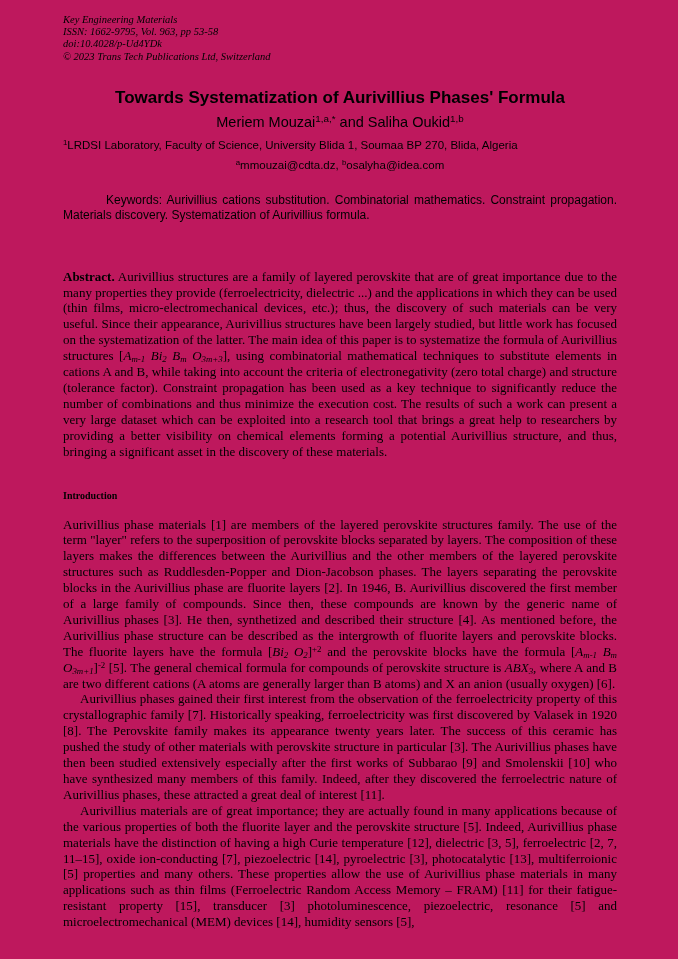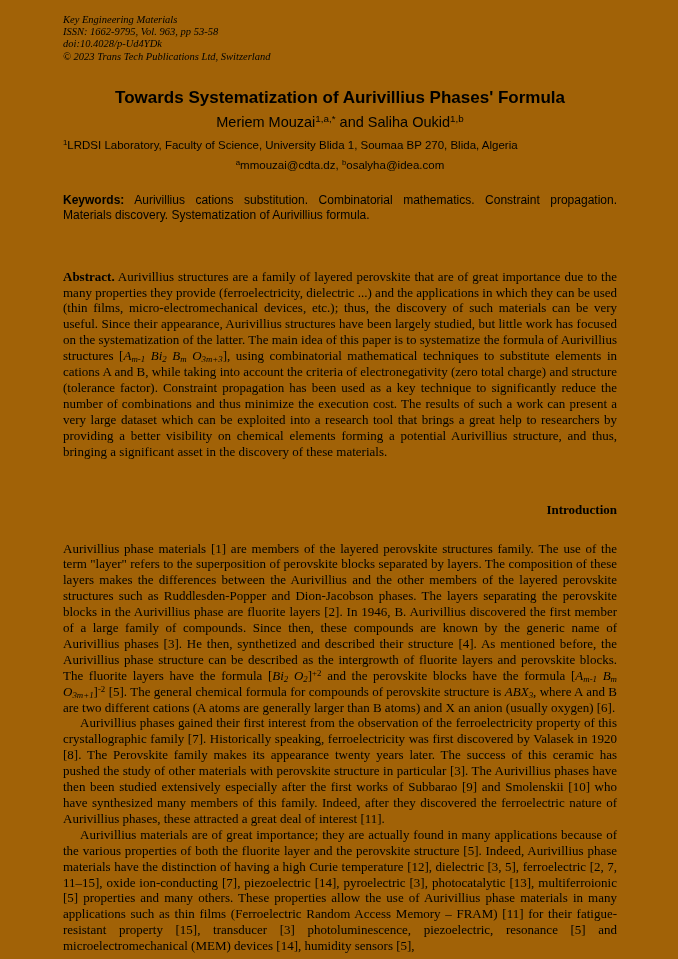--- a/index.html
+++ b/index.html
@@ -1,20 +1,20 @@
 <!DOCTYPE html>
 <html><head>
 <meta charset="utf-8">
 <style>
   html, body { margin: 0; padding: 0; background: #9e9e9e; }
   .page {
     width: 678px;
     height: 959px;
     margin: 0 auto;
-    background: #a16207;
+    background: #be185d;
     color: #000000;
     box-sizing: border-box;
     padding: 14px 61px 0 63px;
     overflow: hidden;
   }
   
   .hdr {
     display: flex;
     justify-content: space-between;
     font-family: "Liberation Serif", serif;
@@ -63,28 +63,27 @@
   
   .abstract, .para {
     font-family: "Liberation Serif", serif;
     font-size: 13px;
     line-height: 15.9px;
     text-align: justify;
     margin: 0;
   }
   .abstract { margin-top: 45px; }
   .sec-heading {
-    margin-top: 42px;
+    margin-top: 28px;
     font-family: "Liberation Serif", serif;
     font-weight: bold;
-    font-size: 13px;
+    font-size: 10px;
     line-height: 16px;
-    text-align: right;
   }
-  .sec-heading + .para { margin-top: 23px; }
+  .sec-heading + .para { margin-top: 13px; }
   .para.indented { text-indent: 17px; }
   sup { font-size: 0.68em; vertical-align: baseline; position: relative; top: -0.45em; line-height: 0; }
   sub { font-size: 0.68em; vertical-align: baseline; position: relative; top: 0.25em; line-height: 0; }
 </style>
 </head>
 <body>
 
 <div class="page">
 
   <div class="hdr">
@@ -97,21 +96,21 @@
   </div>
 
   <div class="title">Towards Systematization of Aurivillius Phases' Formula</div>
 
   <div class="authors"><span>Meriem Mouzai</span><sup>1,a,*</sup><span> and Saliha Oukid</span><sup>1,b</sup></div>
 
   <div class="affil"><sup>1</sup><span>LRDSI Laboratory, Faculty of Science, University Blida 1, Soumaa BP 270, Blida, Algeria</span></div>
 
   <div class="emails"><sup>a</sup><span>mmouzai@cdta.dz, </span><sup>b</sup><span>osalyha@idea.com</span></div>
 
-  <p class="keywords"><span style="font-weight: bold;">Keywords:</span><span> Aurivillius cations substitution. Combinatorial mathematics. Constraint propagation. Materials discovery. Systematization of Aurivillius formula.</span></p>
+  <p class="keywords"><span style="font-weight: normal; margin-left: 43px;">Keywords:</span><span> Aurivillius cations substitution. Combinatorial mathematics. Constraint propagation. Materials discovery. Systematization of Aurivillius formula.</span></p>
 
   <p class="abstract"><span style="font-weight: bold;">Abstract.</span><span> Aurivillius structures are a family of layered perovskite that are of great importance due to the many properties they provide (ferroelectricity, dielectric ...) and the applications in which they can be used (thin films, micro-electromechanical devices, etc.); thus, the discovery of such materials can be very useful. Since their appearance, Aurivillius structures have been largely studied, but little work has focused on the systematization of the latter. The main idea of this paper is to systematize the formula of Aurivillius structures [</span><span style="font-style: italic;">A</span><sub style="font-style: italic;">m-1</sub><span style="font-style: italic;"> Bi</span><sub style="font-style: italic;">2</sub><span style="font-style: italic;"> B</span><sub style="font-style: italic;">m</sub><span style="font-style: italic;"> O</span><sub style="font-style: italic;">3m+3</sub><span>], using combinatorial mathematical techniques to substitute elements in cations A and B, while taking into account the criteria of electronegativity (zero total charge) and structure (tolerance factor). Constraint propagation has been used as a key technique to significantly reduce the number of combinations and thus minimize the execution cost. The results of such a work can present a very large dataset which can be exploited into a research tool that brings a great help to researchers by providing a better visibility on chemical elements forming a potential Aurivillius structure, and thus, bringing a significant asset in the discovery of these materials.</span></p>
 
   <div class="sec-heading">Introduction</div>
 
   <p class="para"><span>Aurivillius phase materials [1] are members of the layered perovskite structures family. The use of the term "layer" refers to the superposition of perovskite blocks separated by layers. The composition of these layers makes the differences between the Aurivillius and the other members of the layered perovskite structures such as Ruddlesden-Popper and Dion-Jacobson phases. The layers separating the perovskite blocks in the Aurivillius phase are fluorite layers [2]. In 1946, B. Aurivillius discovered the first member of a large family of compounds. Since then, these compounds are known by the generic name of Aurivillius phases [3]. He then, synthetized and described their structure [4]. As mentioned before, the Aurivillius phase structure can be described as the intergrowth of fluorite layers and perovskite blocks. The fluorite layers have the formula [</span><span style="font-style: italic;">Bi</span><sub style="font-style: italic;">2</sub><span style="font-style: italic;"> O</span><sub style="font-style: italic;">2</sub><span>]</span><sup>+2</sup><span> and the perovskite blocks have the formula [</span><span style="font-style: italic;">A</span><sub style="font-style: italic;">m-1</sub><span style="font-style: italic;"> B</span><sub style="font-style: italic;">m</sub><span style="font-style: italic;"> O</span><sub style="font-style: italic;">3m+1</sub><span>]</span><sup>-2</sup><span> [5]. The general chemical formula for compounds of perovskite structure is </span><span style="font-style: italic;">ABX</span><sub style="font-style: italic;">3</sub><span>, where A and B are two different cations (A atoms are generally larger than B atoms) and X an anion (usually oxygen) [6].</span></p>
   <p class="para indented"><span>Aurivillius phases gained their first interest from the observation of the ferroelectricity property of this crystallographic family [7]. Historically speaking, ferroelectricity was first discovered by Valasek in 1920 [8]. The Perovskite family makes its appearance twenty years later. The success of this ceramic has pushed the study of other materials with perovskite structure in particular [3]. The Aurivillius phases have then been studied extensively especially after the first works of Subbarao [9] and Smolenskii [10] who have synthesized many members of this family. Indeed, after they discovered the ferroelectric nature of Aurivillius phases, these attracted a great deal of interest [11].</span></p>
   <p class="para indented"><span>Aurivillius materials are of great importance; they are actually found in many applications because of the various properties of both the fluorite layer and the perovskite structure [5]. Indeed, Aurivillius phase materials have the distinction of having a high Curie temperature [12], dielectric [3, 5], ferroelectric [2, 7, 11–15], oxide ion-conducting [7], piezoelectric [14], pyroelectric [3], photocatalytic [13], multiferroionic [5] properties and many others. These properties allow the use of Aurivillius phase materials in many applications such as thin films (Ferroelectric Random Access Memory – FRAM) [11] for their fatigue-resistant property [15], transducer [3] photoluminescence, piezoelectric, resonance [5] and microelectromechanical (MEM) devices [14], humidity sensors [5],</span></p>
 
 </div>

